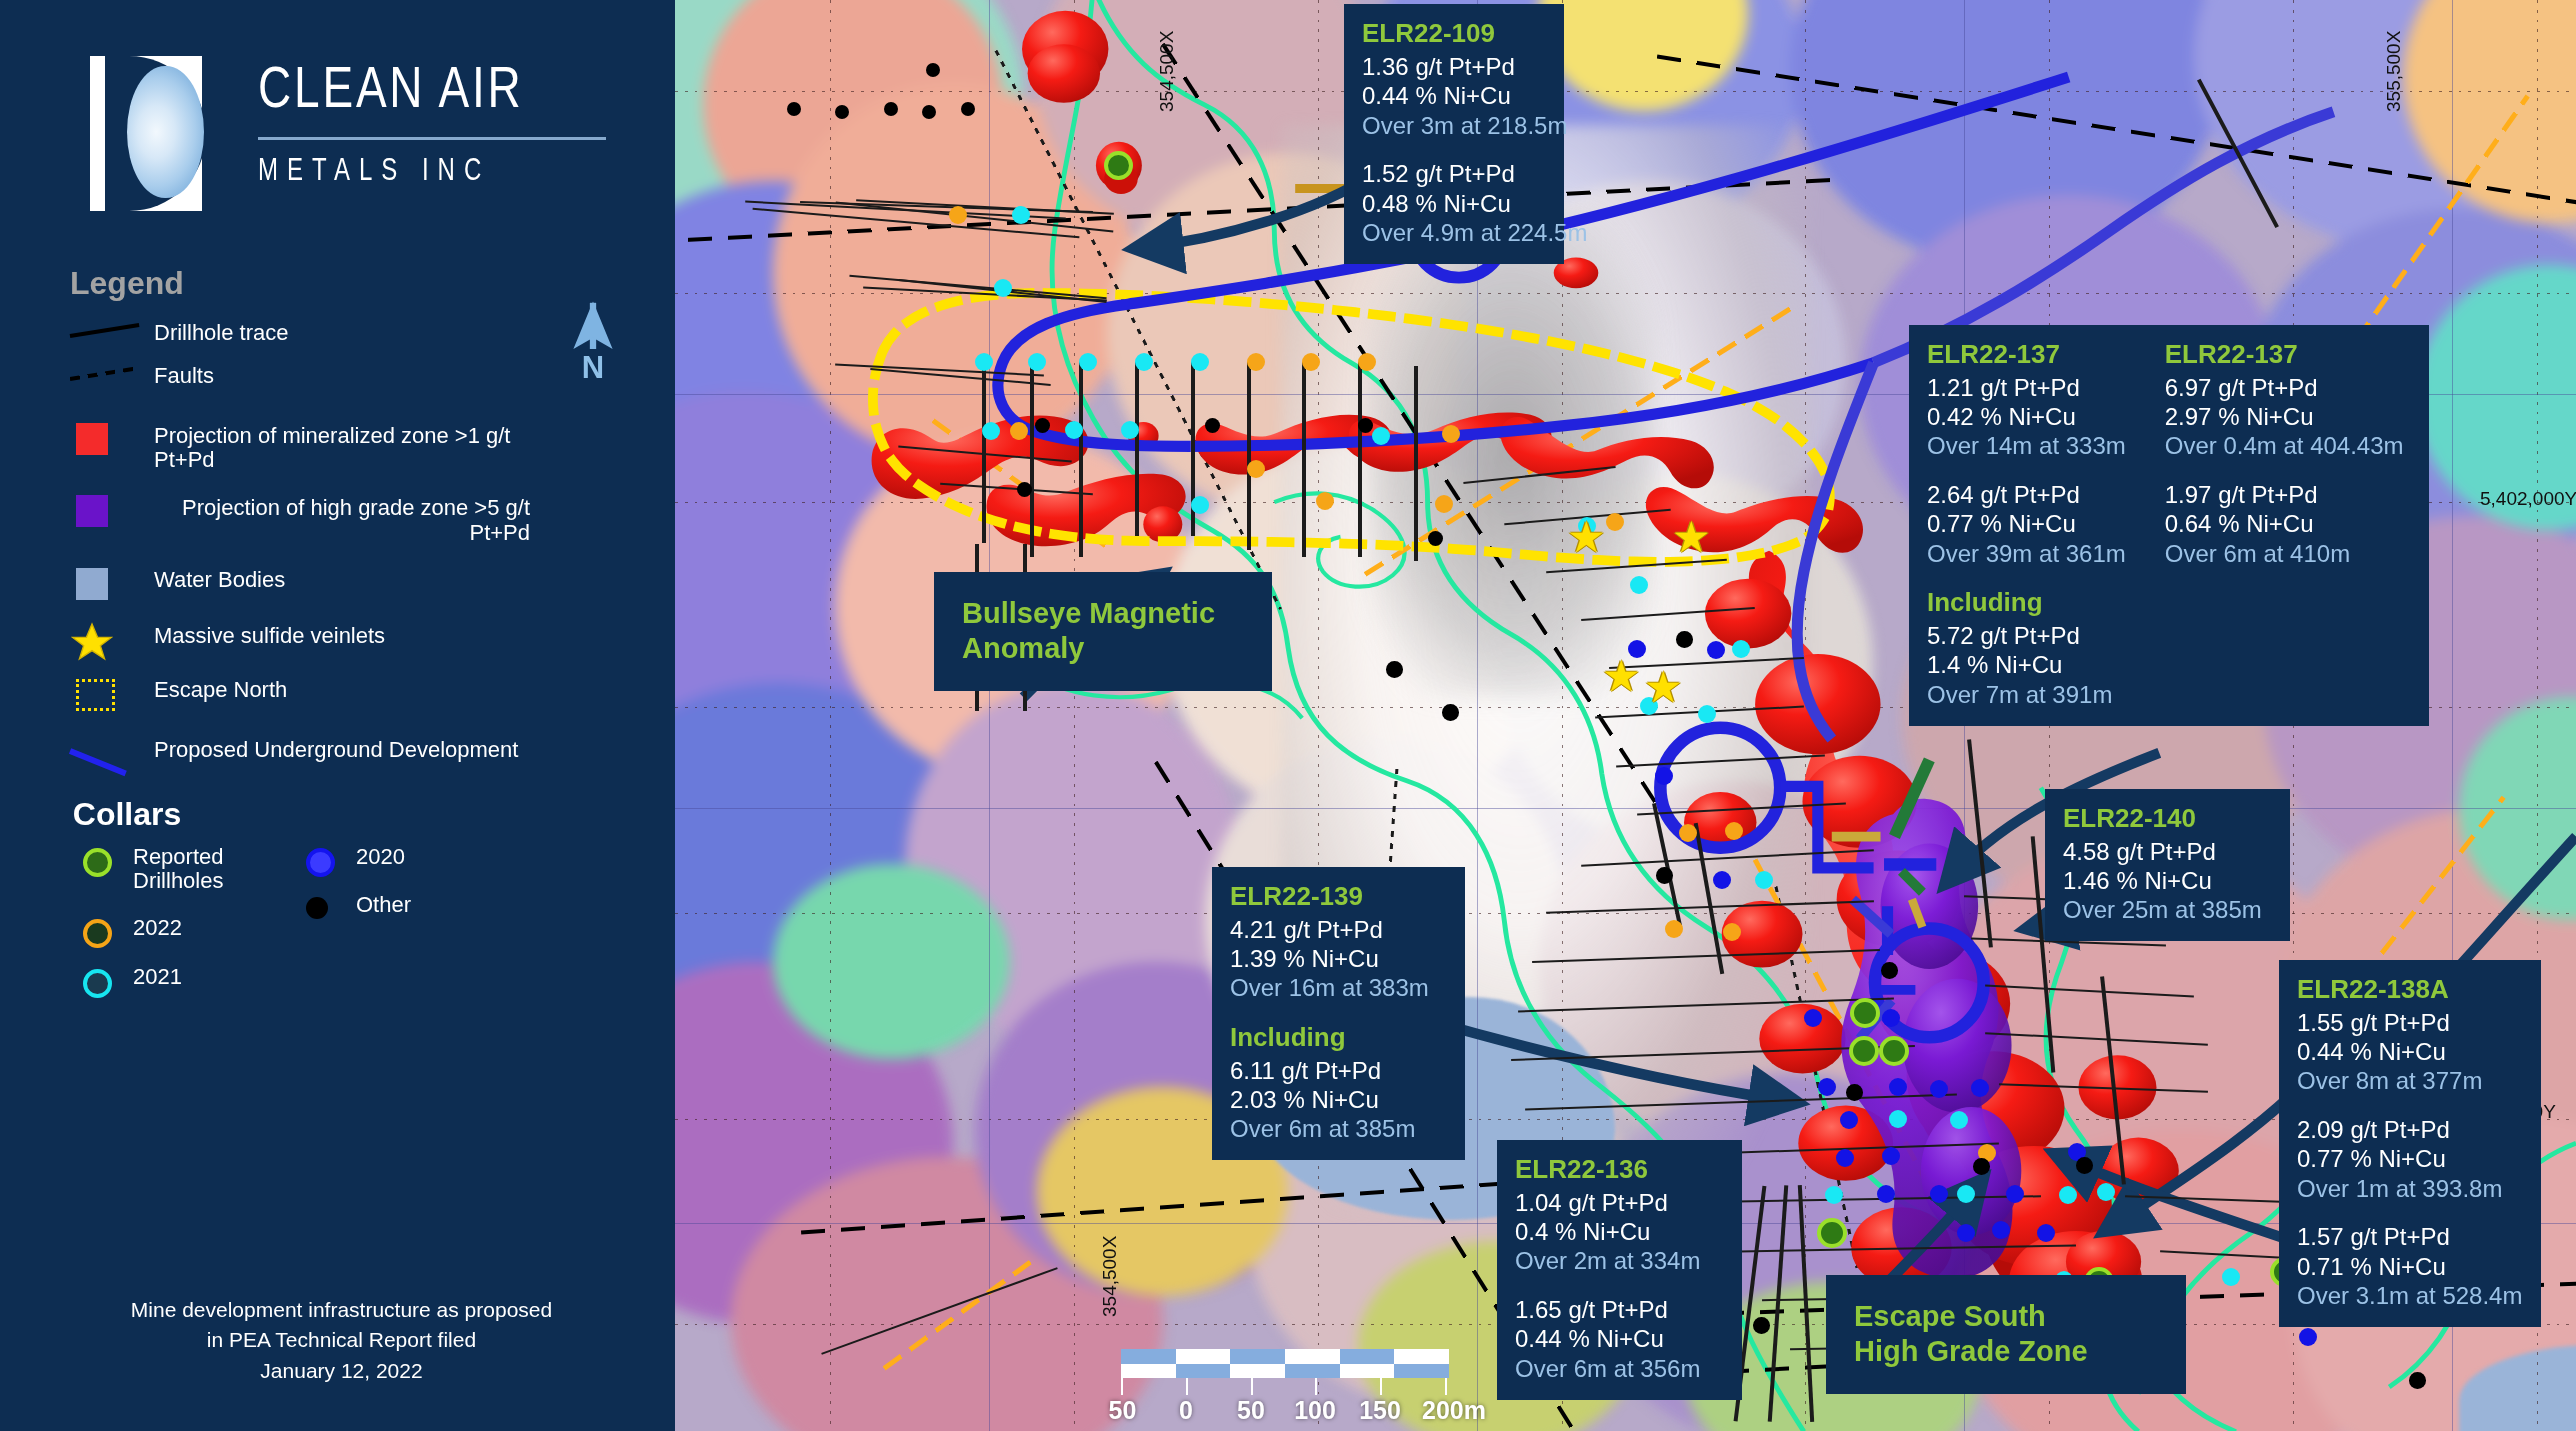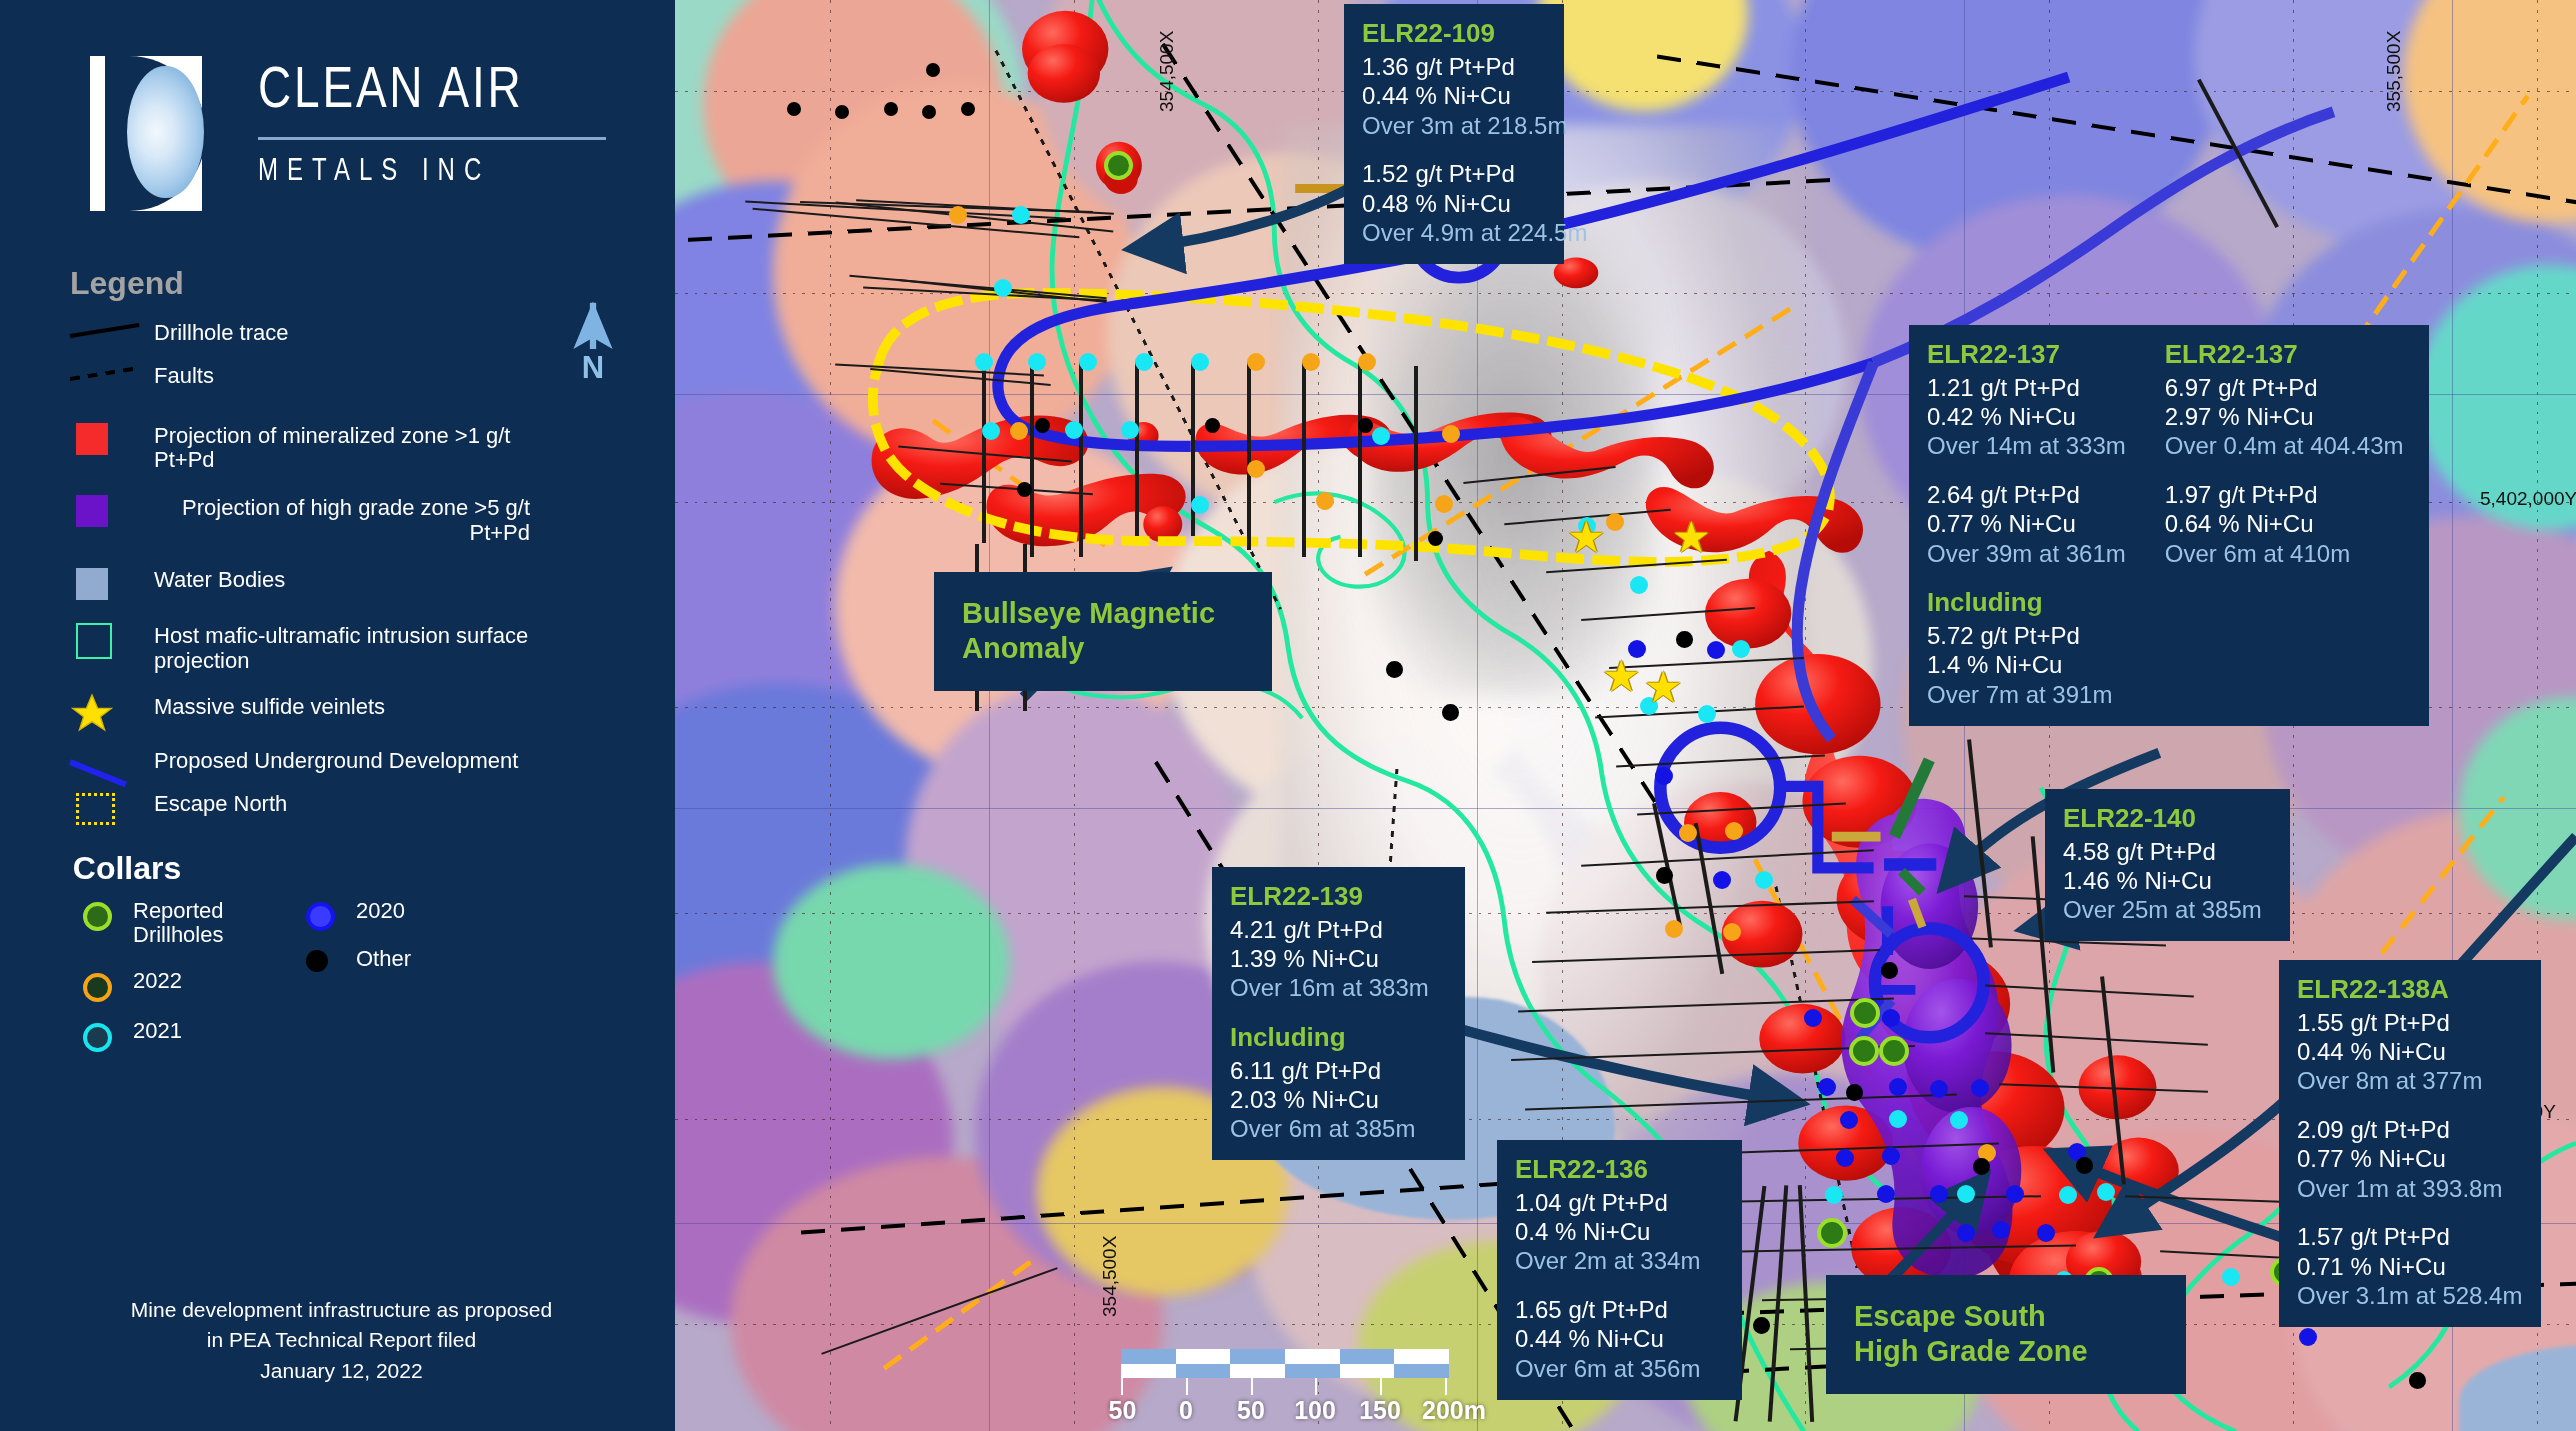--- a/index.html
+++ b/index.html
@@ -746,48 +746,42 @@
         <div class="lg-label" style="width:376px;">Projection of high grade zone &gt;5 g/t Pt+Pd</div>
       </div>
 
       <div class="lg-row" style="margin-bottom:19.5px;">
         <div class="lg-sym">
             <div class="sym-sq sq-water"></div>
           </div>
         <div class="lg-label">Water Bodies</div>
       </div>
 
-      <div class="lg-row" style="margin-bottom:19.5px;">
-        <div class="lg-sym">
-            <div class="sym-sq sq-host"></div>
-          </div>
-        <div class="lg-label" style="width:390px;">Host mafic-ultramafic intrusion surface projection</div>
-      </div>
 
       <div class="lg-row" style="margin-bottom:18px;">
         <div class="lg-sym">
           <svg width="42" height="39" viewBox="0 0 60 56" style="position:absolute;left:1.4px;top:0;">
             <path d="M30,3 L38,22 L58,22 L42,34 L48,53 L30,41 L12,53 L18,34 L2,22 L22,22 Z" fill="#ffe000" stroke="#d4b400" stroke-width="2"></path>
           </svg>
         </div>
         <div class="lg-label">Massive sulfide veinlets</div>
       </div>
 
+      <div class="lg-row" style="margin-bottom:24px;">
+        <div class="lg-sym">
+            <div class="sym-dotted"></div>
+          </div>
+        <div class="lg-label">Escape North</div>
+      </div>
+
       <div class="lg-row">
         <div class="lg-sym">
             <div class="sym-blue"></div>
           </div>
         <div class="lg-label" style="width:376px;">Proposed Underground Development</div>
-      </div>
-
-      <div class="lg-row" style="margin-bottom:24px;">
-        <div class="lg-sym">
-            <div class="sym-dotted"></div>
-          </div>
-        <div class="lg-label">Escape North</div>
       </div>
 
       <div class="legend-sub">Collars</div>
 
       <div class="collar-grid">
         <div class="collar-col">
           <div class="collar-row">
             <div class="collar-sym">
                 <div class="ring ring-green"></div>
               </div>

